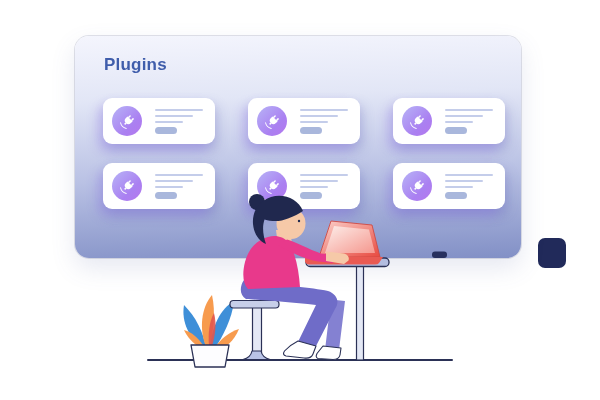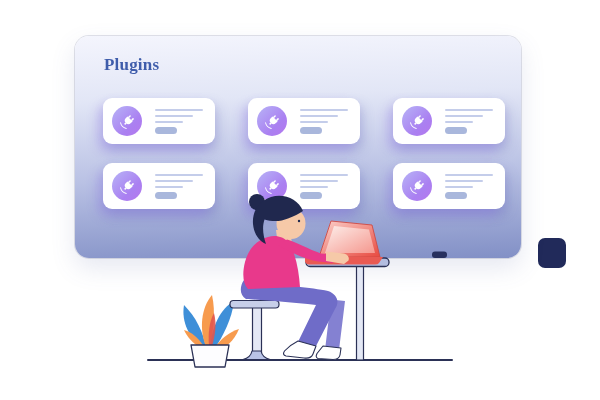--- a/index.html
+++ b/index.html
@@ -1,17 +1,17 @@
 <!DOCTYPE html>
 <html><head>
 <meta charset="utf-8">
 <style>
   html,body{margin:0;padding:0;background:#ffffff;}
   .stage{position:relative;width:600px;height:400px;overflow:hidden;background:#ffffff;
-         font-family:Liberation Serif, serif;}
+         font-family:Liberation Sans, sans-serif;}
 
   
   .accent-square{position:absolute;left:538px;top:238px;width:28px;height:30px;
                  border-radius:7px;background:#212a5a;}
 
   
   .panel{position:absolute;left:75px;top:36px;width:446px;height:222px;border-radius:14px;
          background:linear-gradient(178deg,#f4f5fd 0%,#e2e6f6 28%,#b9c1e4 62%,#8290c6 100%);
          box-shadow:0 0 0 1px rgba(52,63,110,.15),0 10px 24px rgba(90,100,160,.15);}
   .panel-title{position:absolute;left:29px;top:19px;font-size:17px;font-weight:bold;

